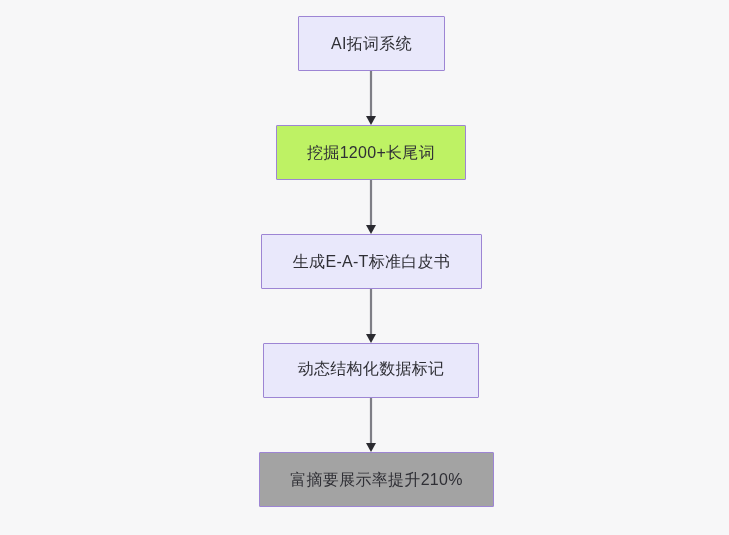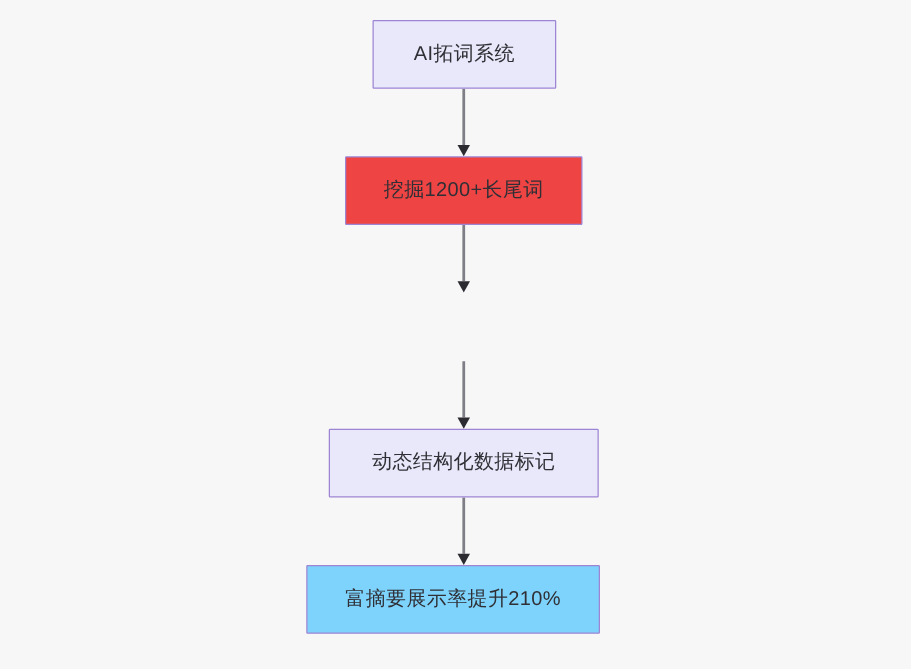--- a/index.html
+++ b/index.html
@@ -68,26 +68,29 @@
       <line x1="371" y1="289" x2="371" y2="334" class="edge-line" stroke="#7e7e86"></line>
       <polygon points="366,334 376,334 371,343" class="edge-head" fill="#2b2b31"></polygon>
       <line x1="371" y1="398" x2="371" y2="443" class="edge-line" stroke="#7e7e86"></line>
       <polygon points="366,443 376,443 371,452" class="edge-head" fill="#2b2b31"></polygon>
     </svg>
 
   <div class="node" id="node-box-0" style="left: 298px; top: 16px; width: 147px; height: 55px; background: rgb(233, 232, 251); border-color: rgb(157, 133, 212); color: rgb(47, 47, 53);">
     <span class="node-label">AI拓词系统</span>
   </div>
 
-  <div class="node" id="node-box-1" style="left: 276px; top: 125px; width: 190px; height: 55px; background: #ef4444; border-color: rgb(157, 133, 212); color: rgb(47, 47, 53);">
+  <div class="node" id="node-box-1" style="left: 276px; top: 125px; width: 190px; height: 55px; background: #bef264; border-color: rgb(157, 133, 212); color: rgb(47, 47, 53);">
     <span class="node-label">挖掘1200+长尾词</span>
   </div>
 
+  <div class="node" id="node-box-2" style="left: 261px; top: 234px; width: 221px; height: 55px; background: rgb(233, 232, 251); border-color: rgb(157, 133, 212); color: rgb(47, 47, 53);">
+    <span class="node-label">生成E-A-T标准白皮书</span>
+  </div>
 
   <div class="node" id="node-box-3" style="left: 263px; top: 343px; width: 216px; height: 55px; background: rgb(233, 232, 251); border-color: rgb(157, 133, 212); color: rgb(47, 47, 53); font-family: Liberation Mono, monospace;">
     <span class="node-label">动态结构化数据标记</span>
   </div>
 
-  <div class="node" id="node-box-4" style="left: 245px; top: 452px; width: 235px; height: 55px; background: #7dd3fc; border-color: rgb(157, 133, 212); color: rgb(47, 47, 53);">
+  <div class="node" id="node-box-4" style="left: 259px; top: 452px; width: 235px; height: 55px; background: #a3a3a3; border-color: rgb(157, 133, 212); color: rgb(47, 47, 53);">
     <span class="node-label">富摘要展示率提升210%</span>
   </div>
 
 </div>
 
 </body></html>

